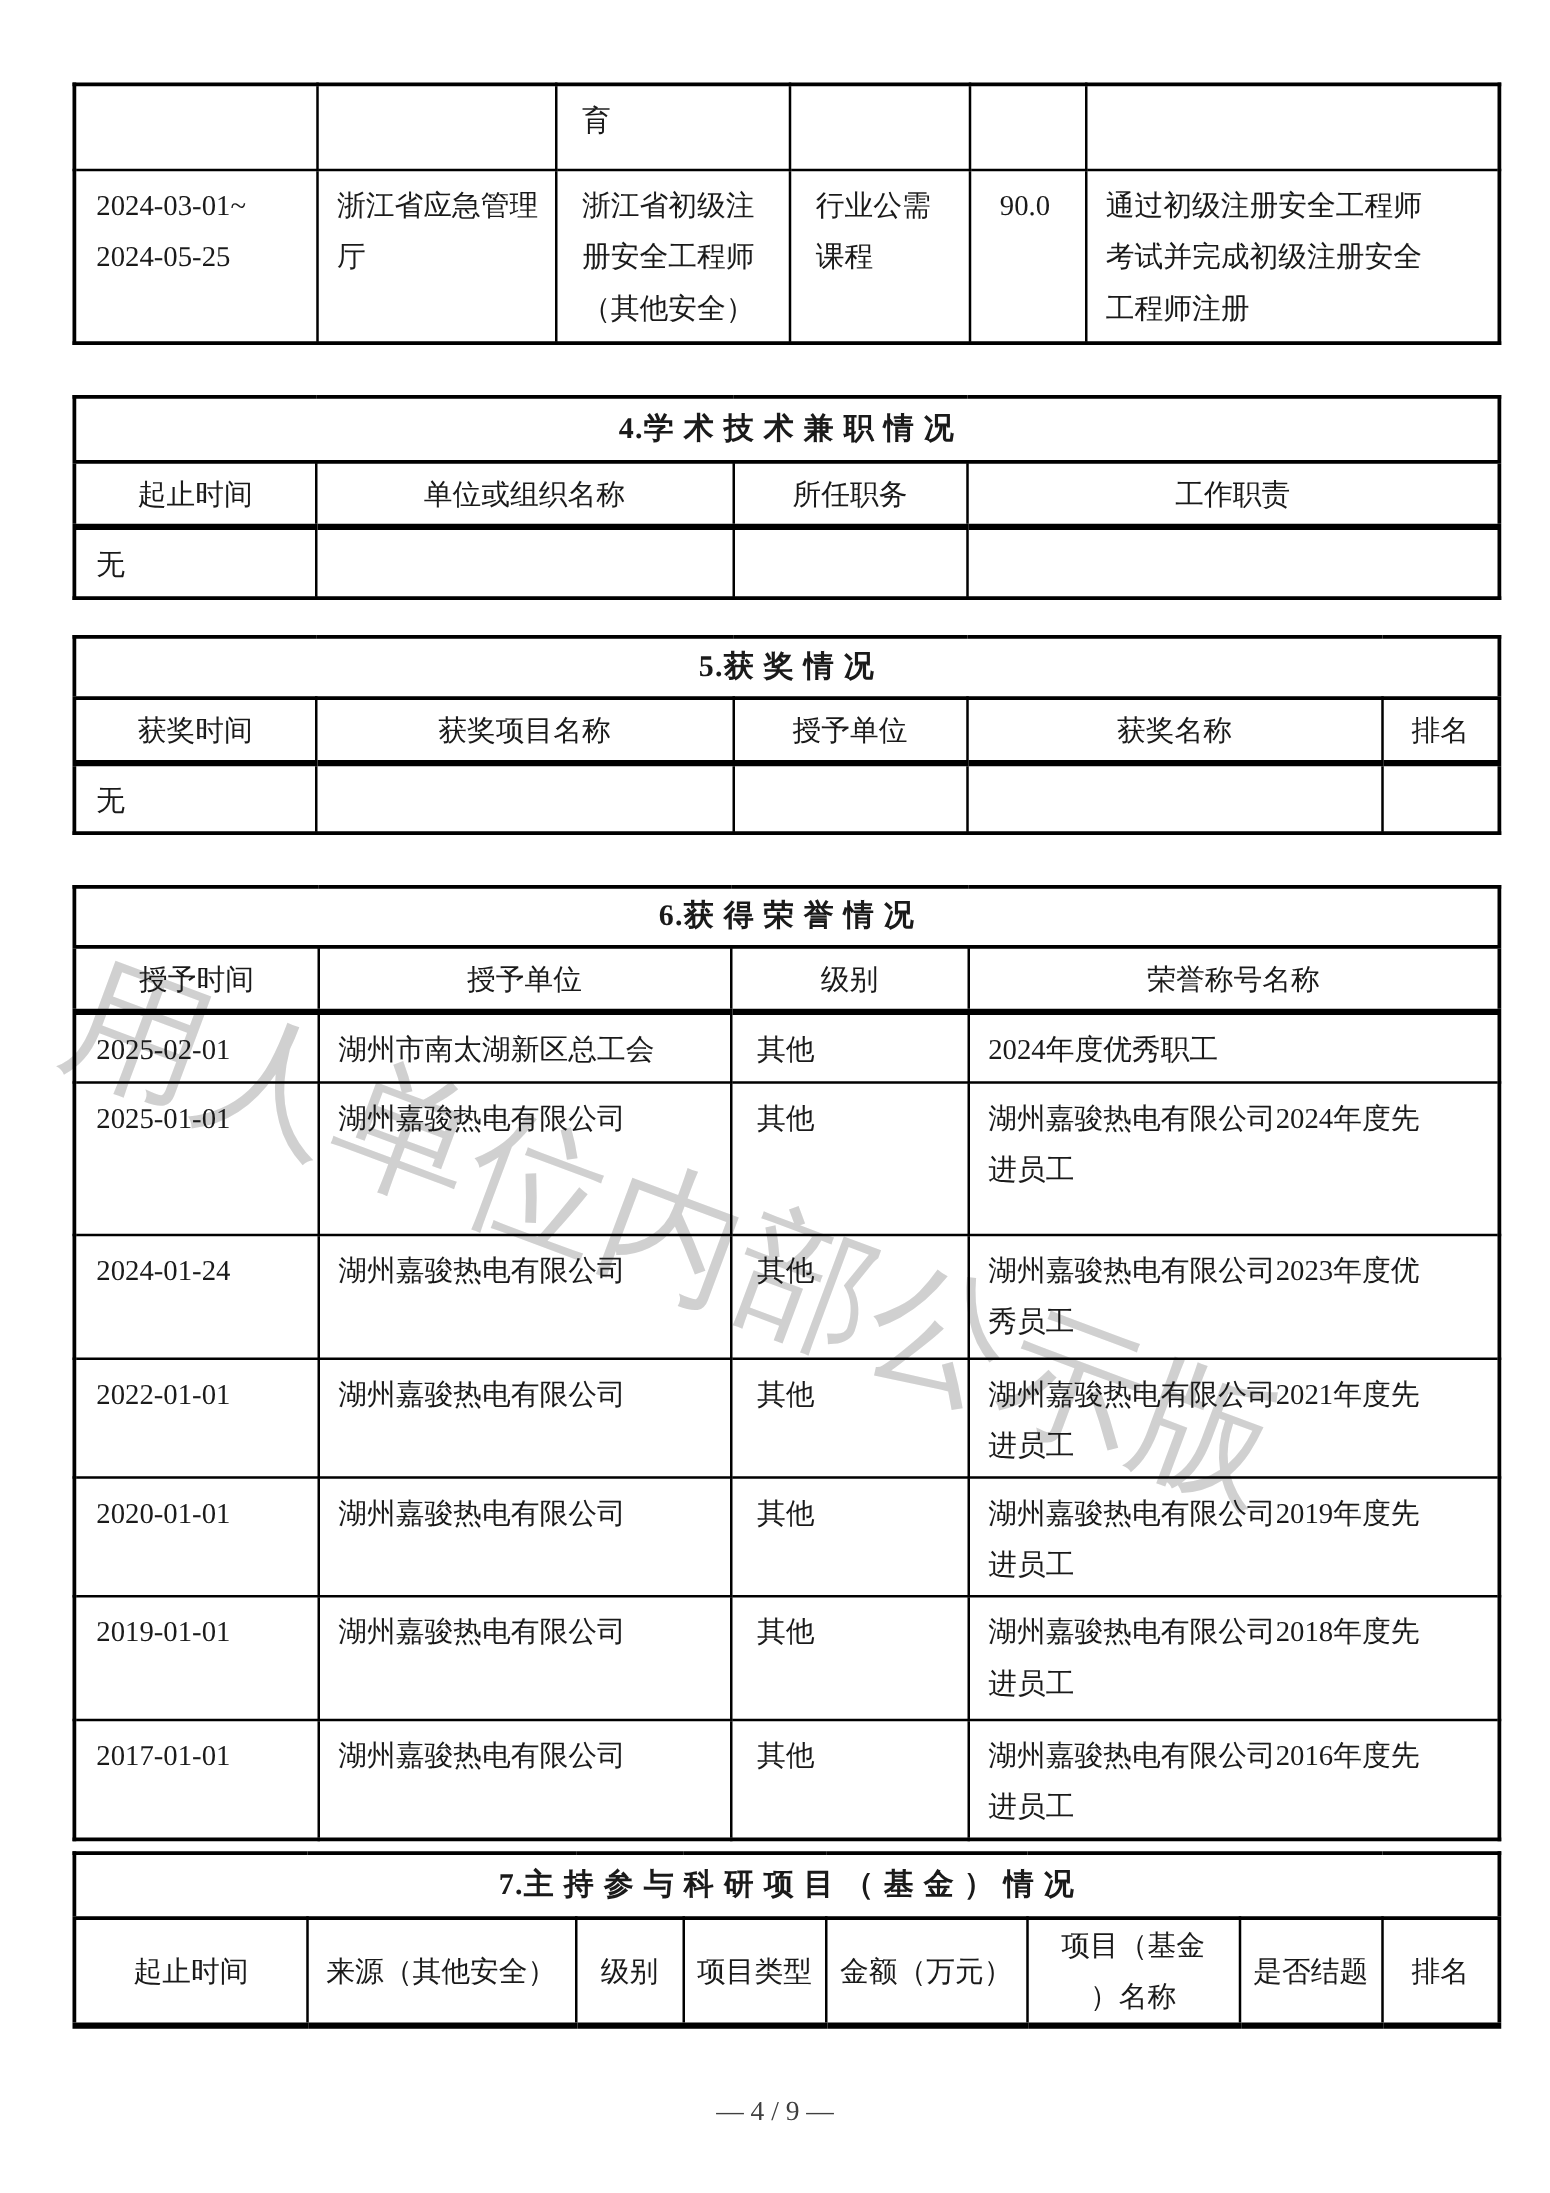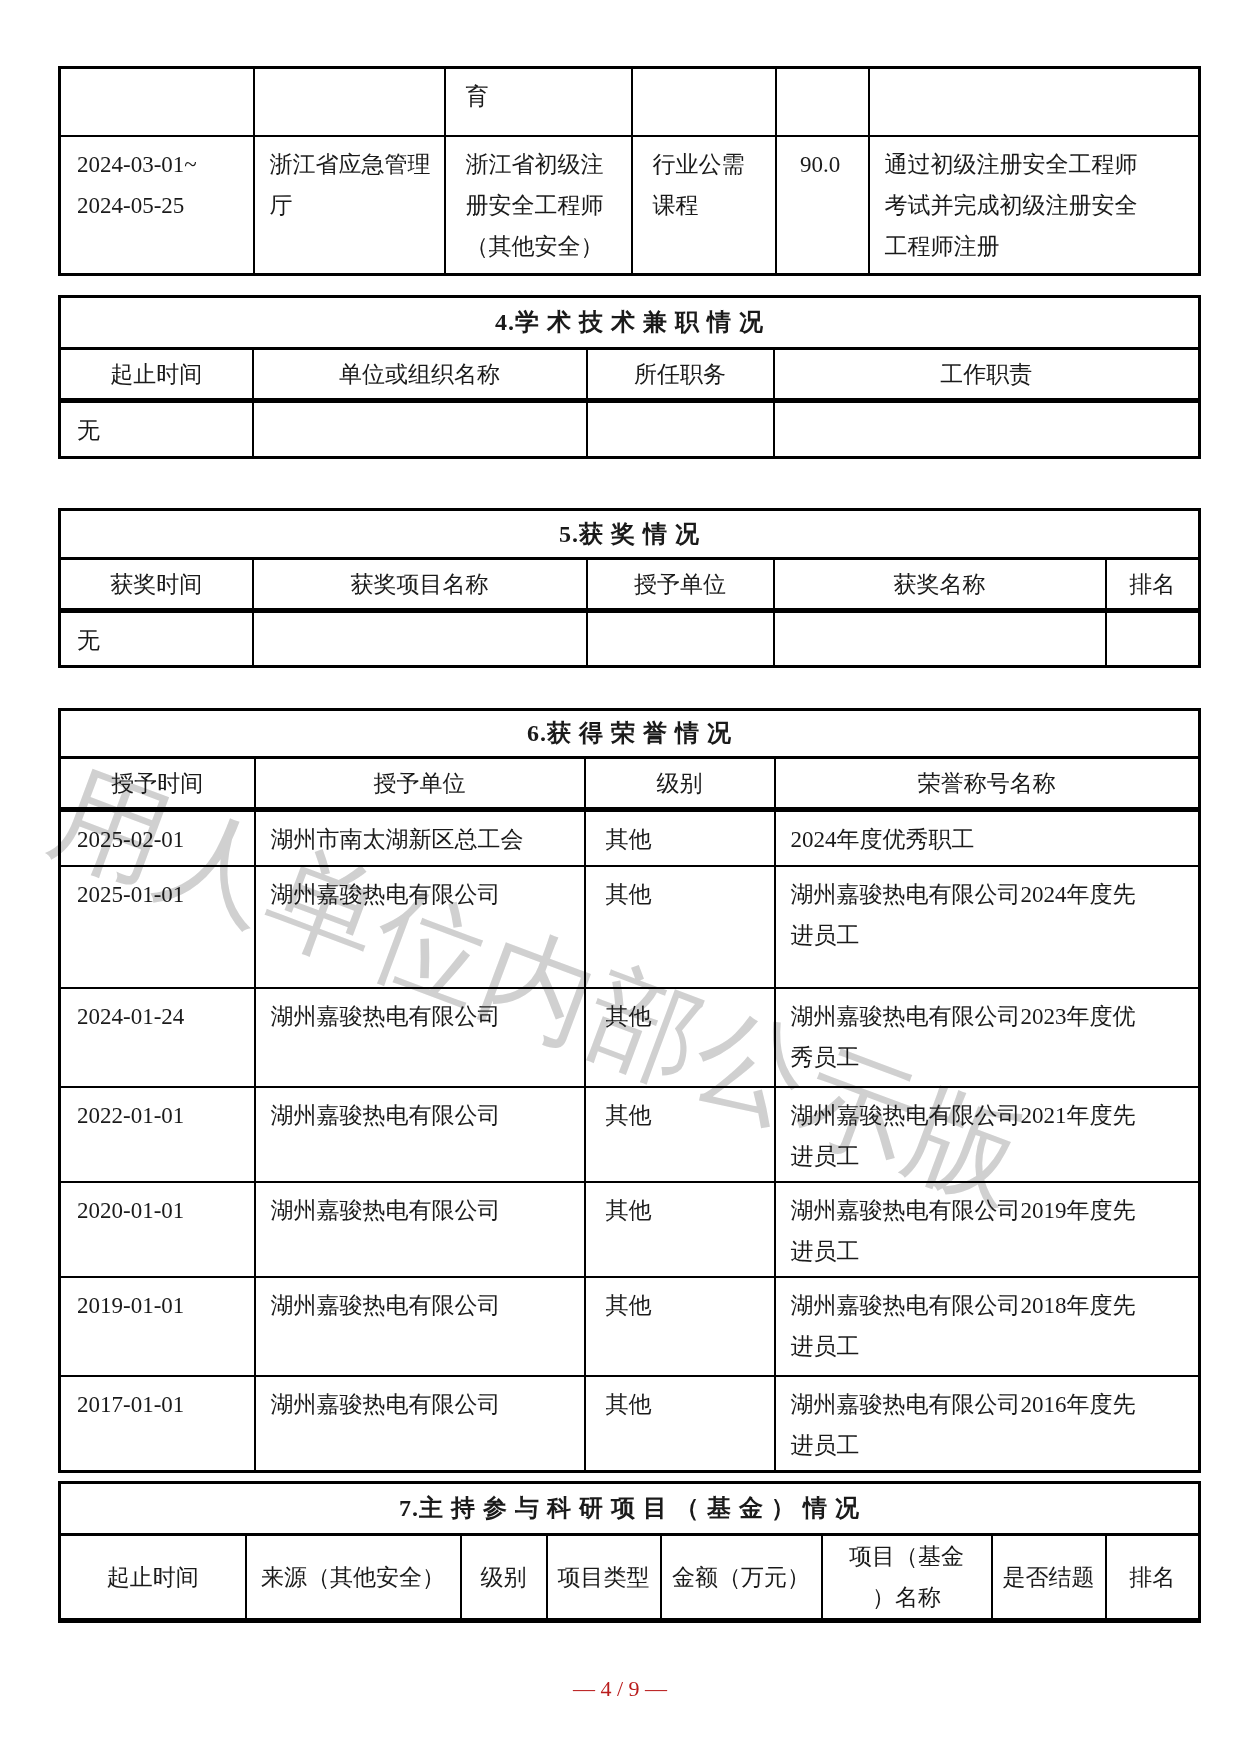--- a/index.html
+++ b/index.html
@@ -54,34 +54,34 @@
   td.hdr{
     text-align:center;
     vertical-align:middle;
     padding:0;
   }
   tr.hdrrow td{border-bottom:5px solid #000000;}
   td.date{padding-left:16px;}
   td.pl20{padding-left:20px;}
   td.ctr{text-align:center;padding-left:0;}
   .tblA{top:66px;}
-  .tbl4{top:295px;}
+  .tbl4{top:316px;}
   .tbl5{top:508px;}
   .tbl6{top:708px;}
   .tbl7{top:1481px;}
   .rh68{height:68px;}  .rh139{height:139px;}
   .rh48{height:48px;}  .rh49{height:49px;}  .rh52{height:52px;}
   .rh56{height:56px;}  .rh57{height:57px;}  .rh77{height:77px;}
   .rh94{height:122px;}  .rh95{height:95px;}  .rh96{height:96px;}  .rh99{height:99px;}
   .footer{
     position:absolute;
     left:0;top:1676px;width:1240px;
     text-align:center;
     font-size:22px;
-    color:#b91c1c;
+    color:#404040;
     z-index:1;
   }
 </style>
 </head>
 <body>
 
 <div class="sheet">
 
   <div class="wm">用人单位内部公示版</div>
 

